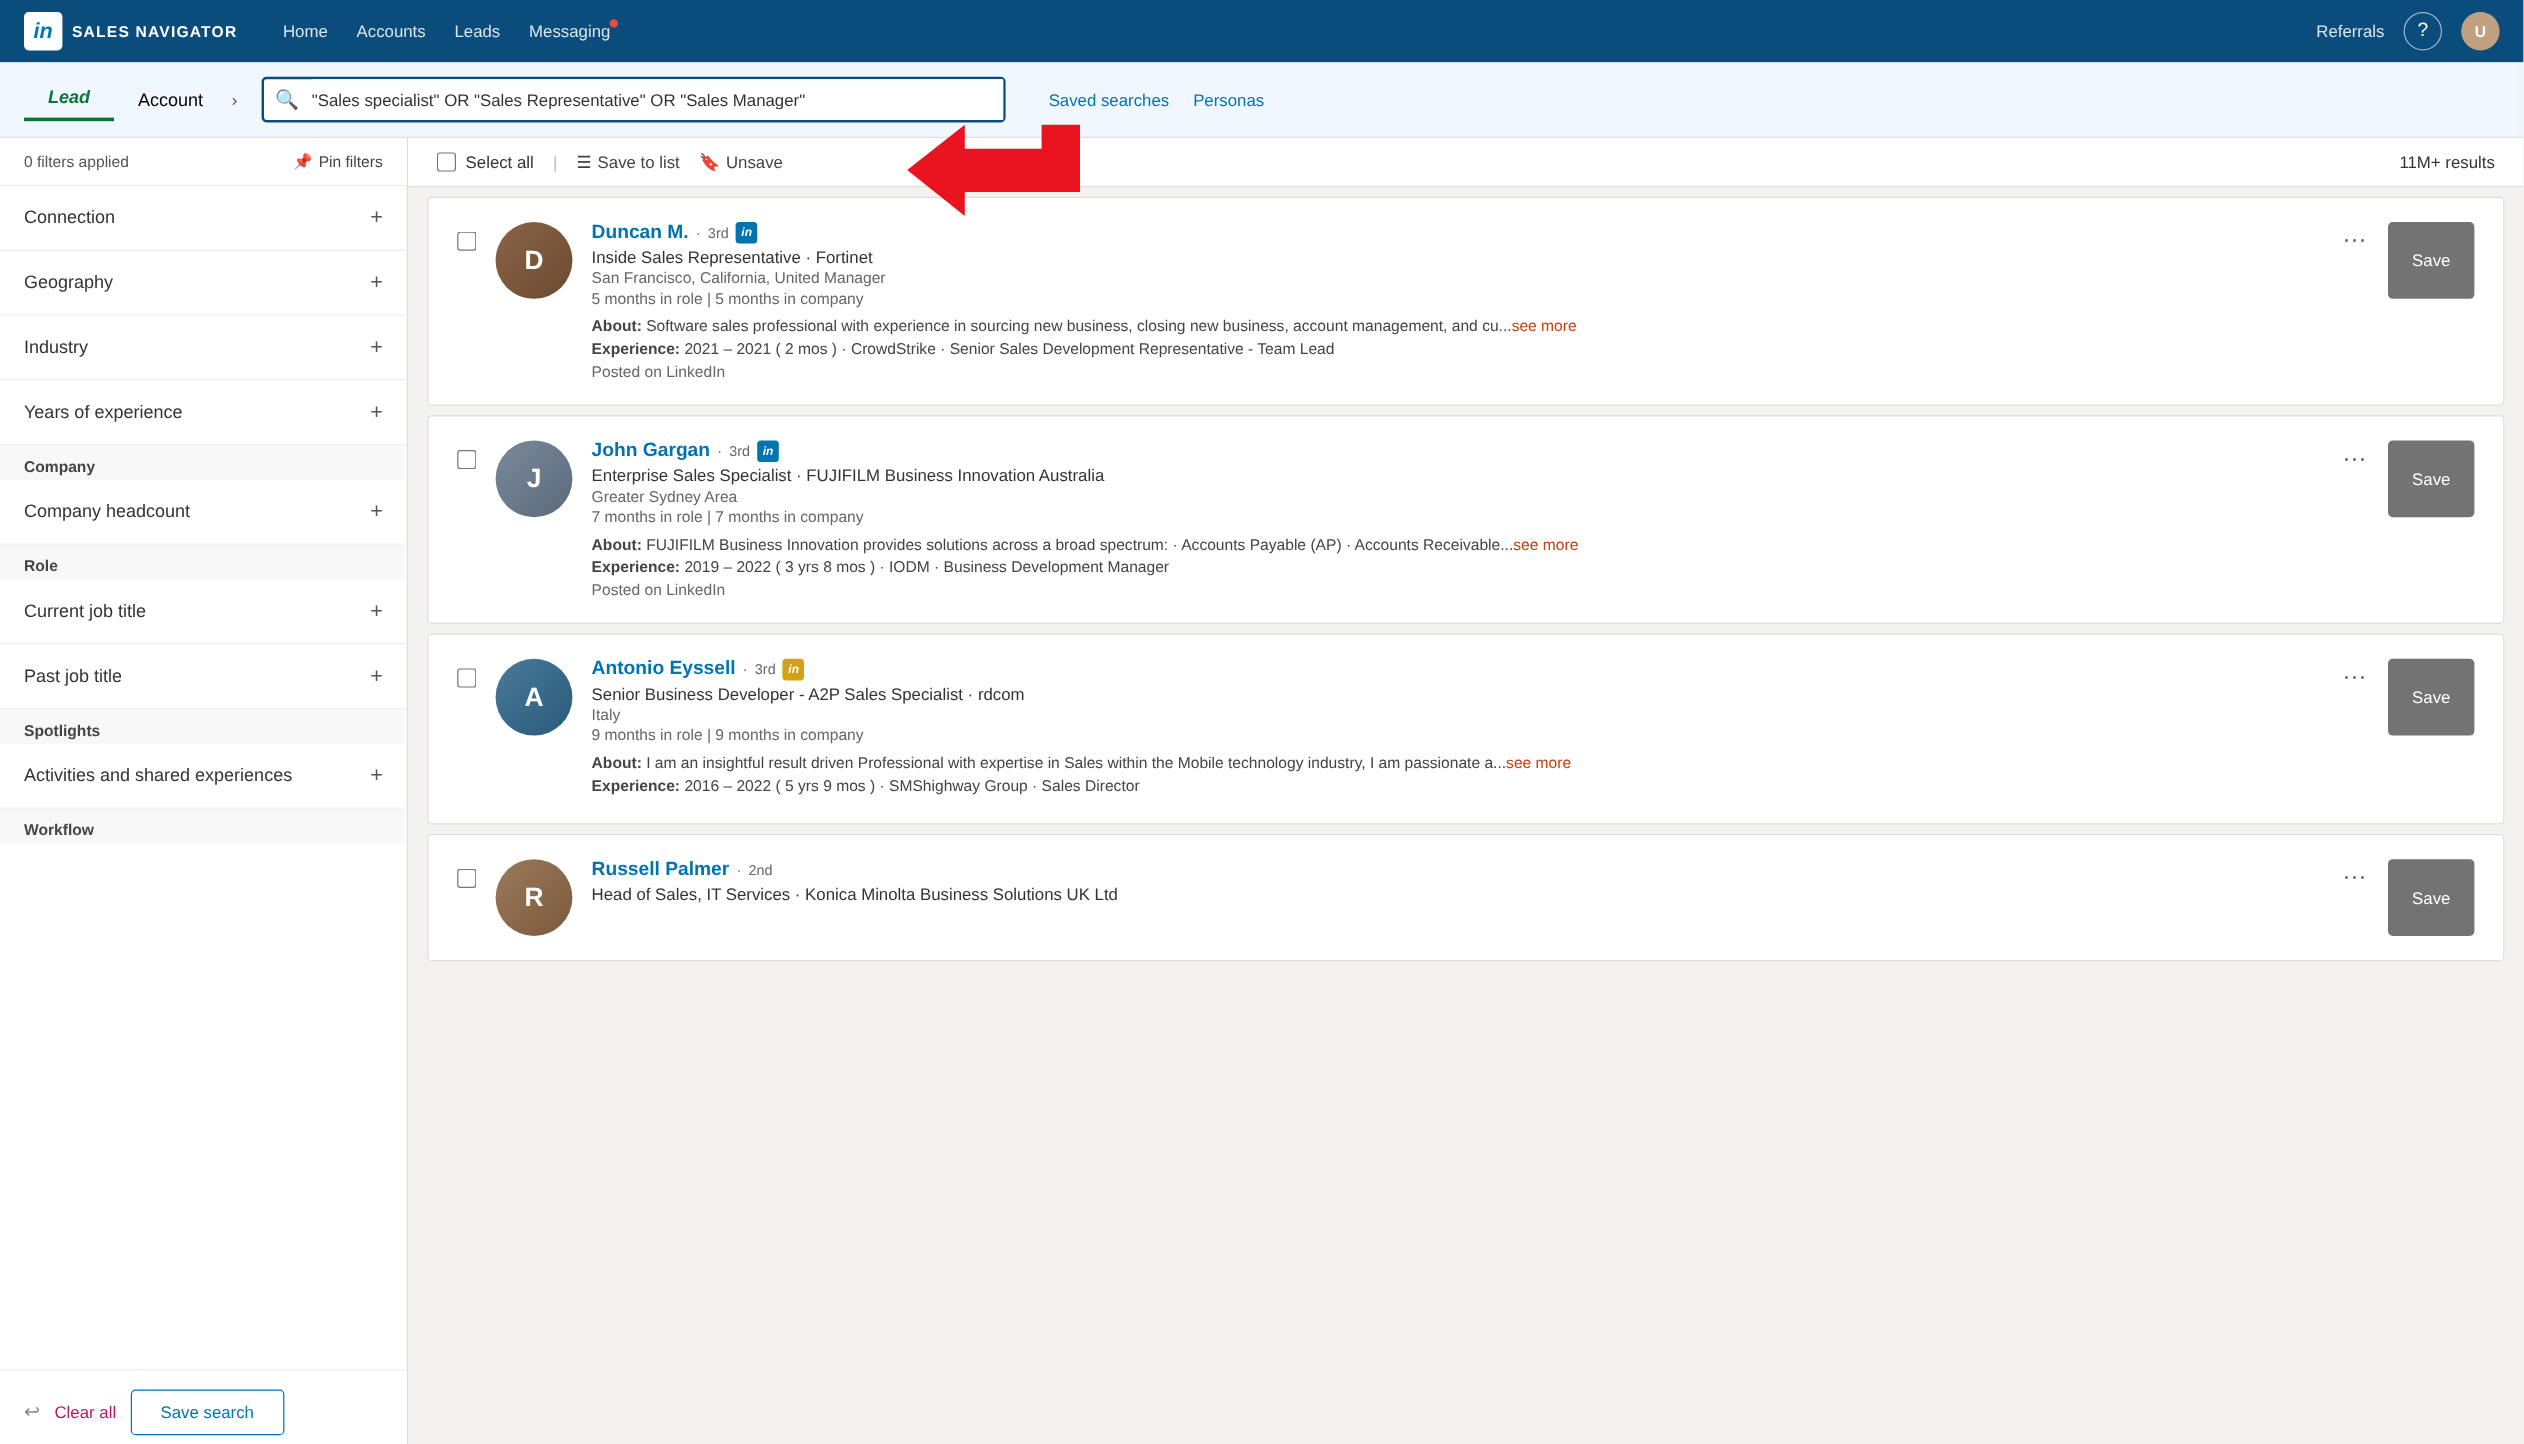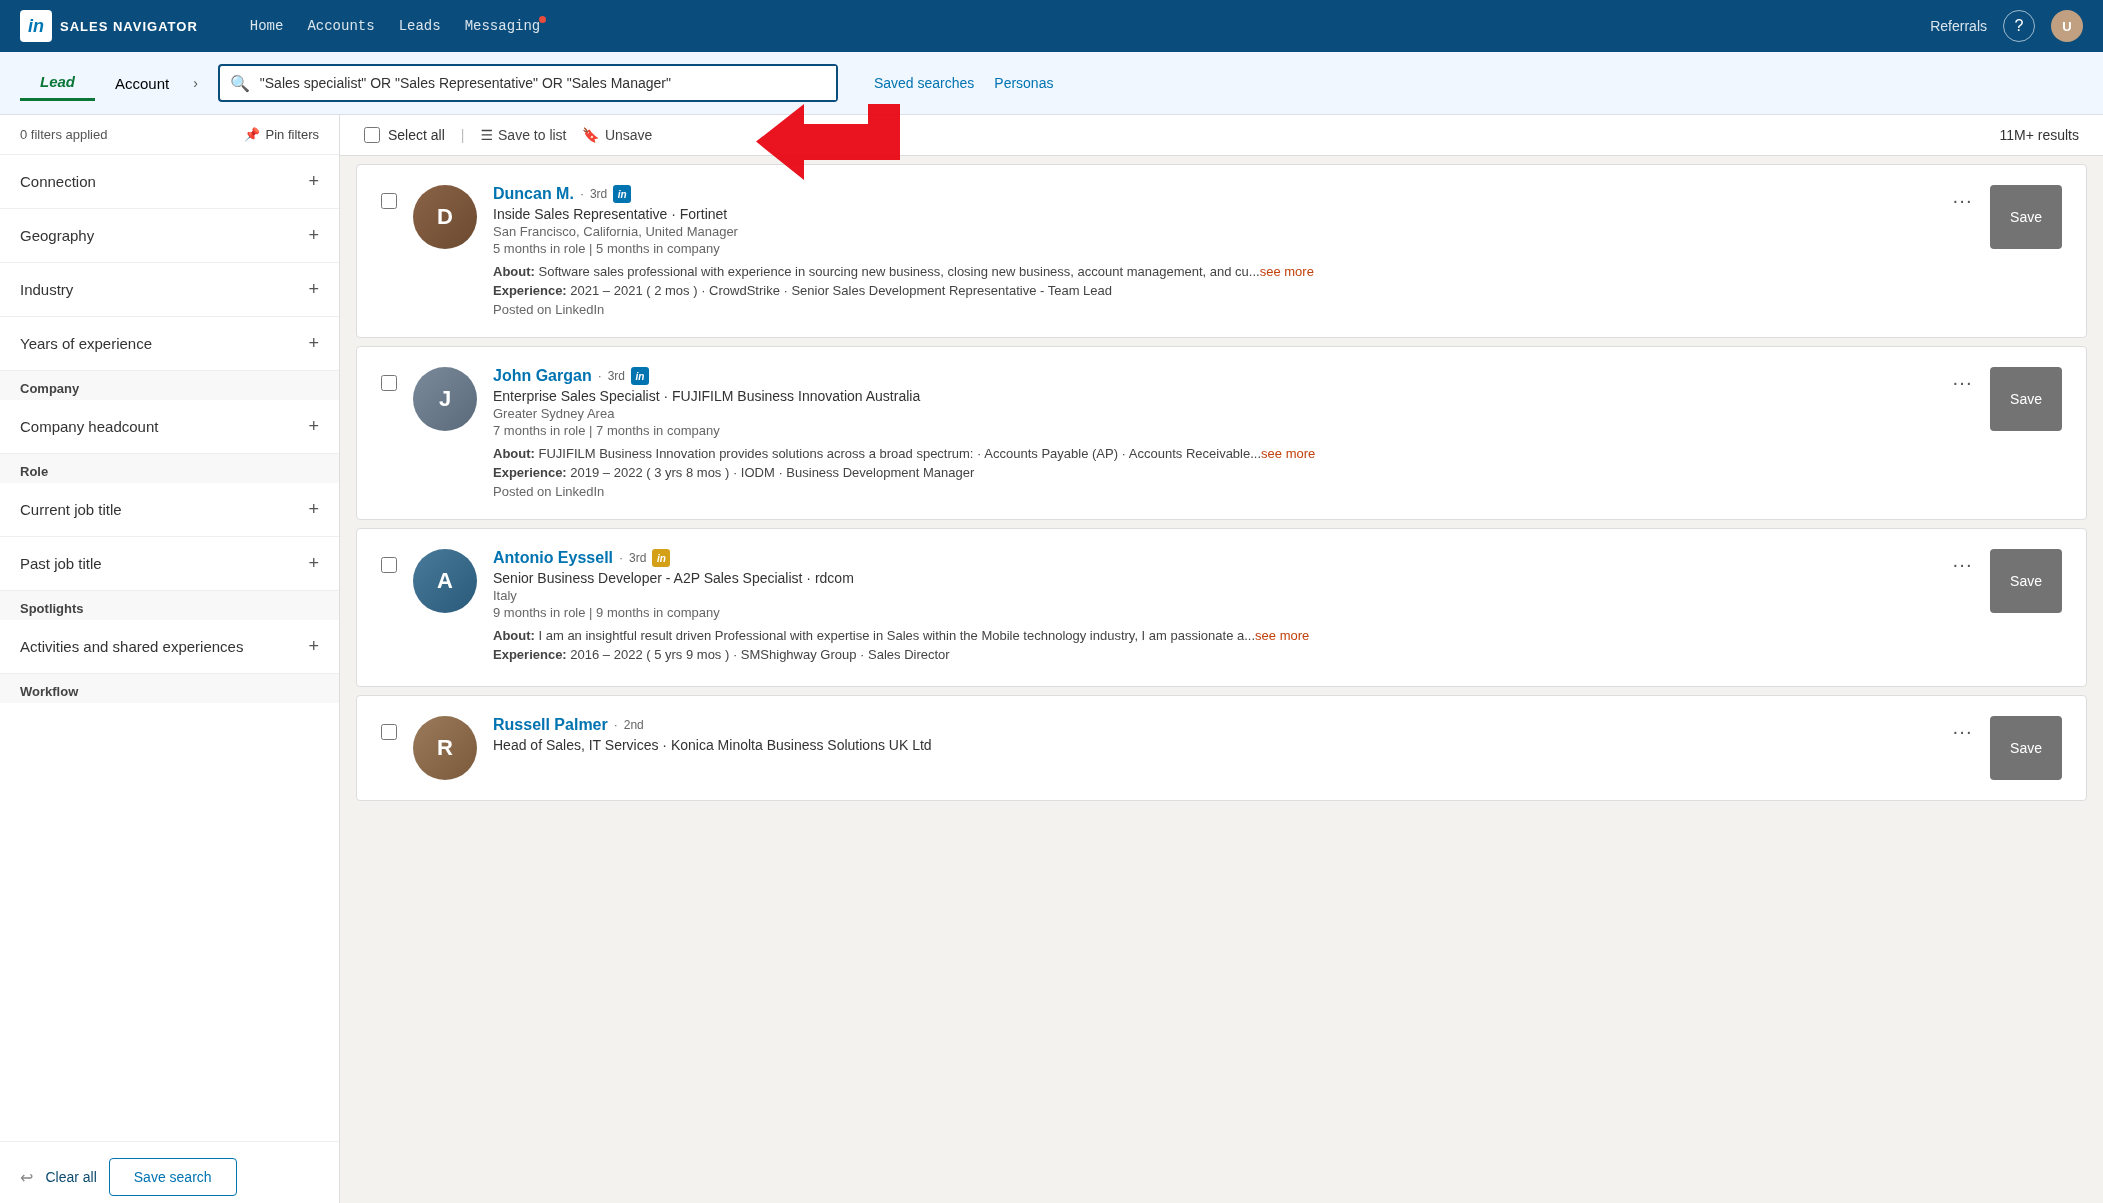--- a/index.html
+++ b/index.html
@@ -37,22 +37,21 @@
     .nav-brand {
       color: white;
       font-size: 13px;
       font-weight: 600;
       letter-spacing: 1px;
       text-transform: uppercase;
     }
     .topnav-links {
       display: flex;
       gap: 24px;
-      margin-left: 24px;
-      font-family: Liberation Mono, monospace;
+      margin-left: 10px;
     }
     .topnav-link {
       color: rgba(255,255,255,0.85);
       font-size: 14px;
       cursor: pointer;
       text-decoration: none;
     }
     .messaging-dot {
       position: relative;
       display: inline-block;
@@ -246,21 +245,21 @@
       margin-top: auto;
       padding: 16px 20px;
       display: flex;
       align-items: center;
       gap: 12px;
       border-top: 1px solid #eee;
       background: white;
     }
     .redo-icon { color: #888; font-size: 16px; }
     .clear-all-btn {
-      color: #0c4a6e;
+      color: #be185d;
       background: none;
       border: none;
       font-size: 14px;
       cursor: pointer;
     }
     .save-search-btn {
       padding: 10px 24px;
       background: white;
       border: 1.5px solid #0073b1;
       color: #0073b1;

